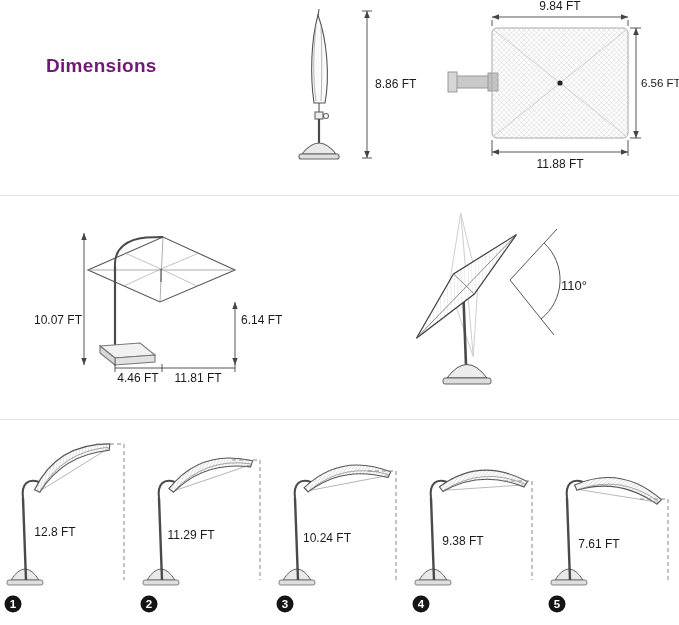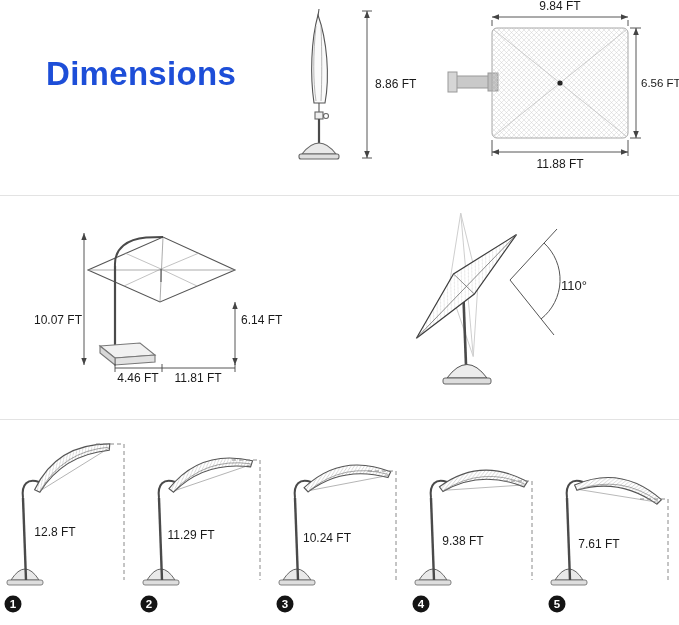--- a/index.html
+++ b/index.html
@@ -1,19 +1,19 @@
 <!DOCTYPE html>
 <html><head>
 <meta charset="utf-8">
 <style>
   html,body{margin:0;padding:0;background:#ffffff;}
   .page{position:relative;width:679px;height:625px;background:#fff;
         font-family:"Liberation Sans",sans-serif;overflow:hidden;}
-  .page-title{position:absolute;left:46px;top:55px;font-size:33px;font-weight:700;
-              color:#1d4ed8;letter-spacing:.3px;}
+  .page-title{position:absolute;left:46px;top:55px;font-size:19px;font-weight:700;
+              color:#701a75;letter-spacing:.3px;}
   .sep{position:absolute;left:0;width:679px;height:0;border-top:1px solid #e3e3e3;}
   .fig{position:absolute;overflow:visible;}
   svg text{font-family:"Liberation Sans",sans-serif;}
   .dim-label{font-size:12px;fill:#1a1a1a;}
   .badge-num{font-size:11.5px;font-weight:700;fill:#ffffff;}
 </style>
 </head>
 <body>
 
 <div class="page">

